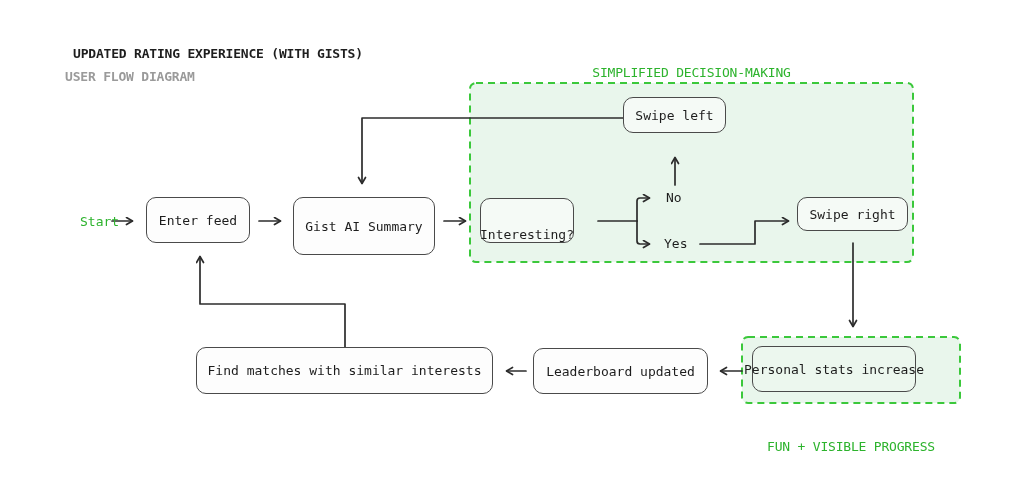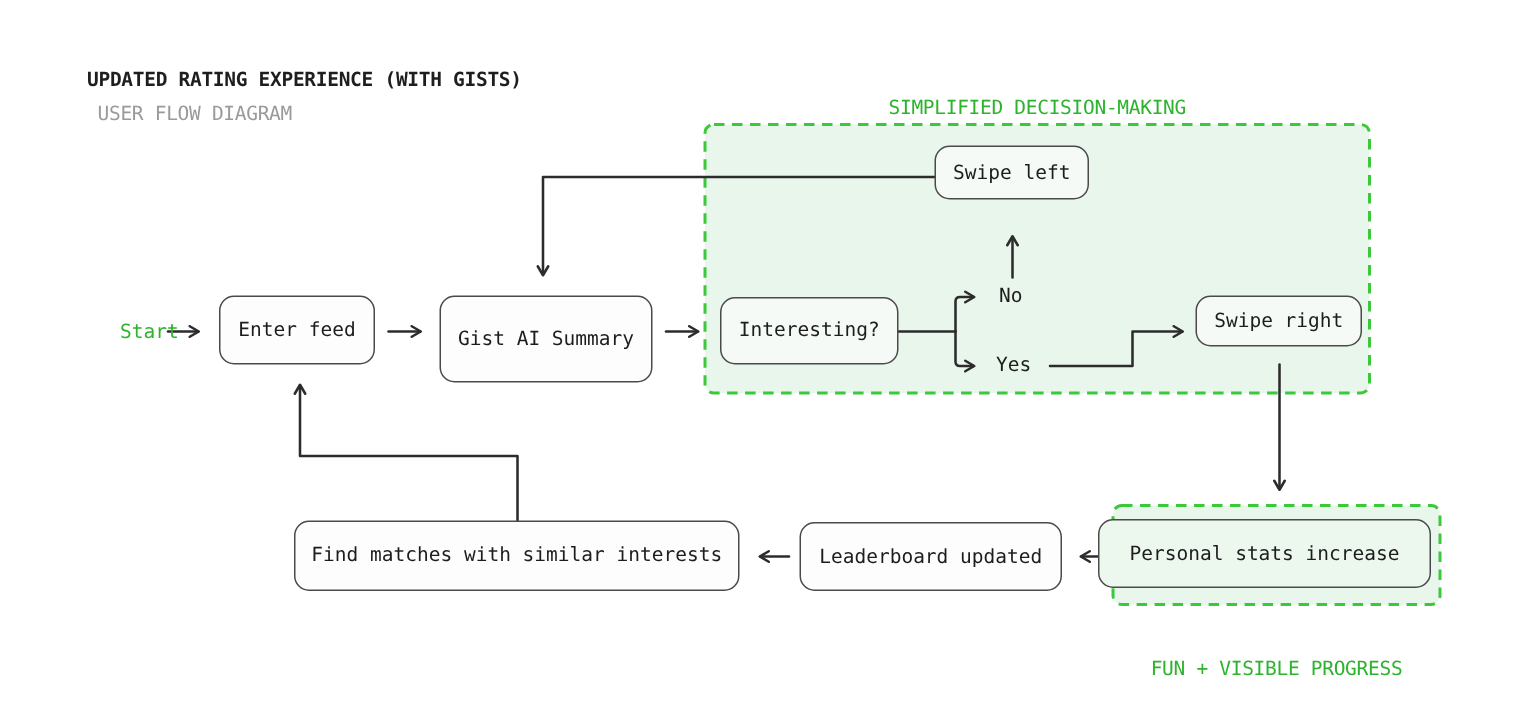--- a/index.html
+++ b/index.html
@@ -5,27 +5,27 @@
   html,body{margin:0;padding:0;background:#ffffff;}
   #canvas{
     position:relative;
     width:1024px;height:485px;
     background:#ffffff;
     font-family:"DejaVu Sans Mono","Liberation Mono",monospace;
     overflow:hidden;
   }
   .abs{position:absolute;}
   .title{
-    left:58px;top:46px;
+    left:73px;top:46px;
     font-size:13px;font-weight:bold;color:#1e1e1e;letter-spacing:-0.2px;
     white-space:nowrap;
   }
   .subtitle{
     left:65px;top:69px;
-    font-size:13px;color:#9a9a9a;letter-spacing:-0.2px;white-space:nowrap;
+    font-size:13px;color:#9a9a9a;letter-spacing:-0.2px;white-space:nowrap;font-weight:bold;
   }
   .green-label{
     font-size:13px;color:#2db32d;letter-spacing:-0.2px;
     text-align:center;white-space:nowrap;margin-top:16px;
   }
   #label-decision{left:470px;top:49px;width:443px;}
   #label-fun{left:742px;top:423px;width:218px;}
   #label-start{left:80px;top:214px;color:#2db32d;font-size:13px;white-space:nowrap;}
   .branch-label{
     font-size:13px;color:#1d1d1d;white-space:nowrap;text-align:center;
@@ -39,24 +39,24 @@
     border-radius:10px;
     background:#fdfdfd;
     display:flex;align-items:center;justify-content:center;
     font-size:13px;color:#1d1d1d;
     white-space:nowrap;
   }
   .node.in-region{background:#f5faf6;}
   .node.green-fill{background:#ecf7ee;}
   #node-enter-feed{left:146px;top:197px;width:104px;height:46px;}
   #node-gist-summary{left:293px;top:197px;width:142px;height:58px;}
-  #node-interesting{left:480px;top:198px;width:119px;height:45px;}
+  #node-interesting{left:480px;top:198px;width:94px;height:45px;align-items:flex-end;}
   #node-swipe-left{left:623px;top:97px;width:103px;height:36px;}
   #node-swipe-right{left:797px;top:197px;width:111px;height:34px;}
-  #node-personal-stats{left:732px;top:346px;width:222px;height:46px;}
+  #node-personal-stats{left:752px;top:346px;width:164px;height:46px;}
   #node-leaderboard{left:533px;top:348px;width:175px;height:46px;}
   #node-find-matches{left:196px;top:347px;width:297px;height:47px;}
   svg#wires{position:absolute;left:0;top:0;pointer-events:none;}
 </style>
 </head>
 <body>
 
 <div id="canvas">
 
   <div class="abs title">UPDATED RATING EXPERIENCE (WITH GISTS)</div>

